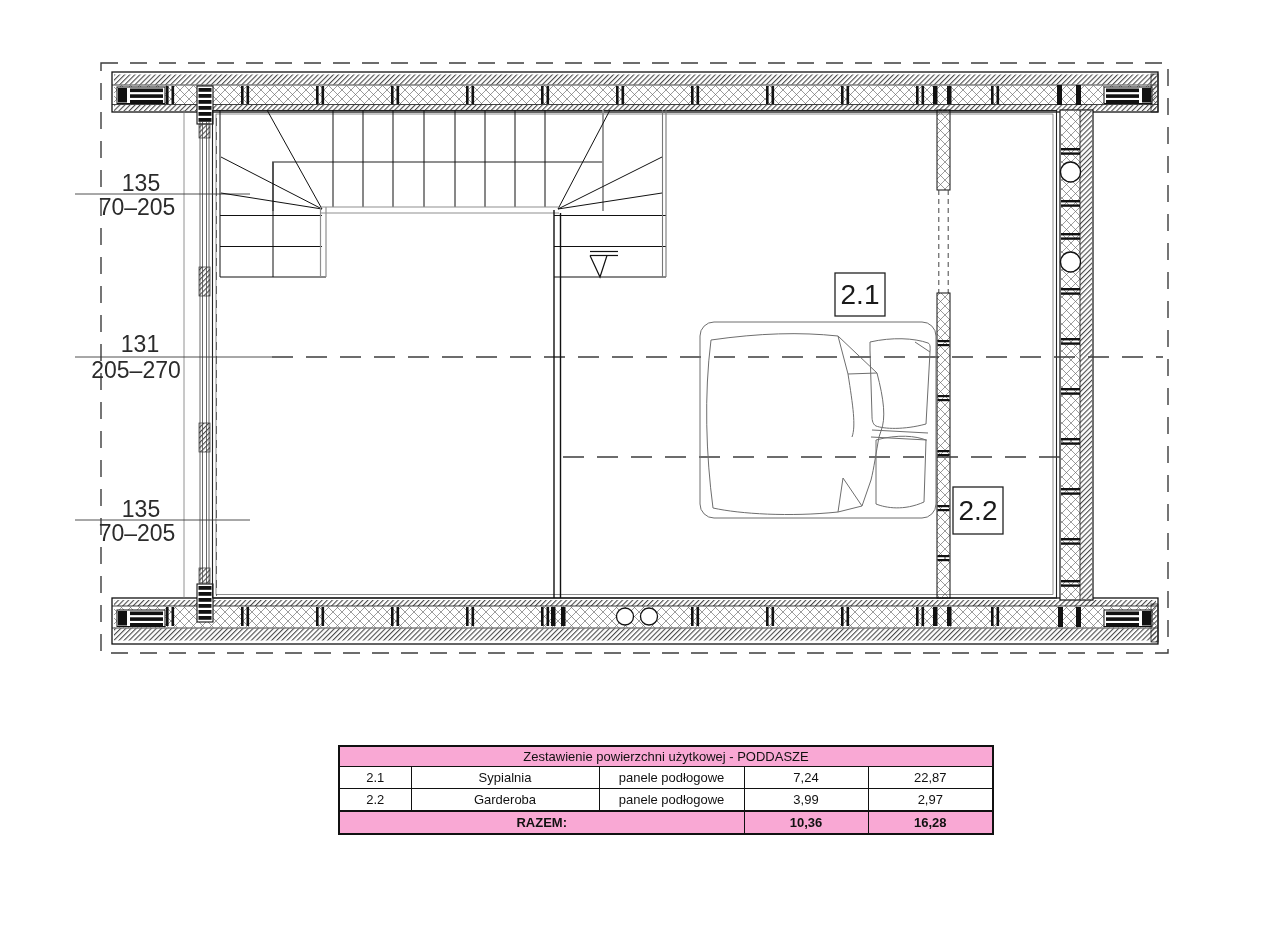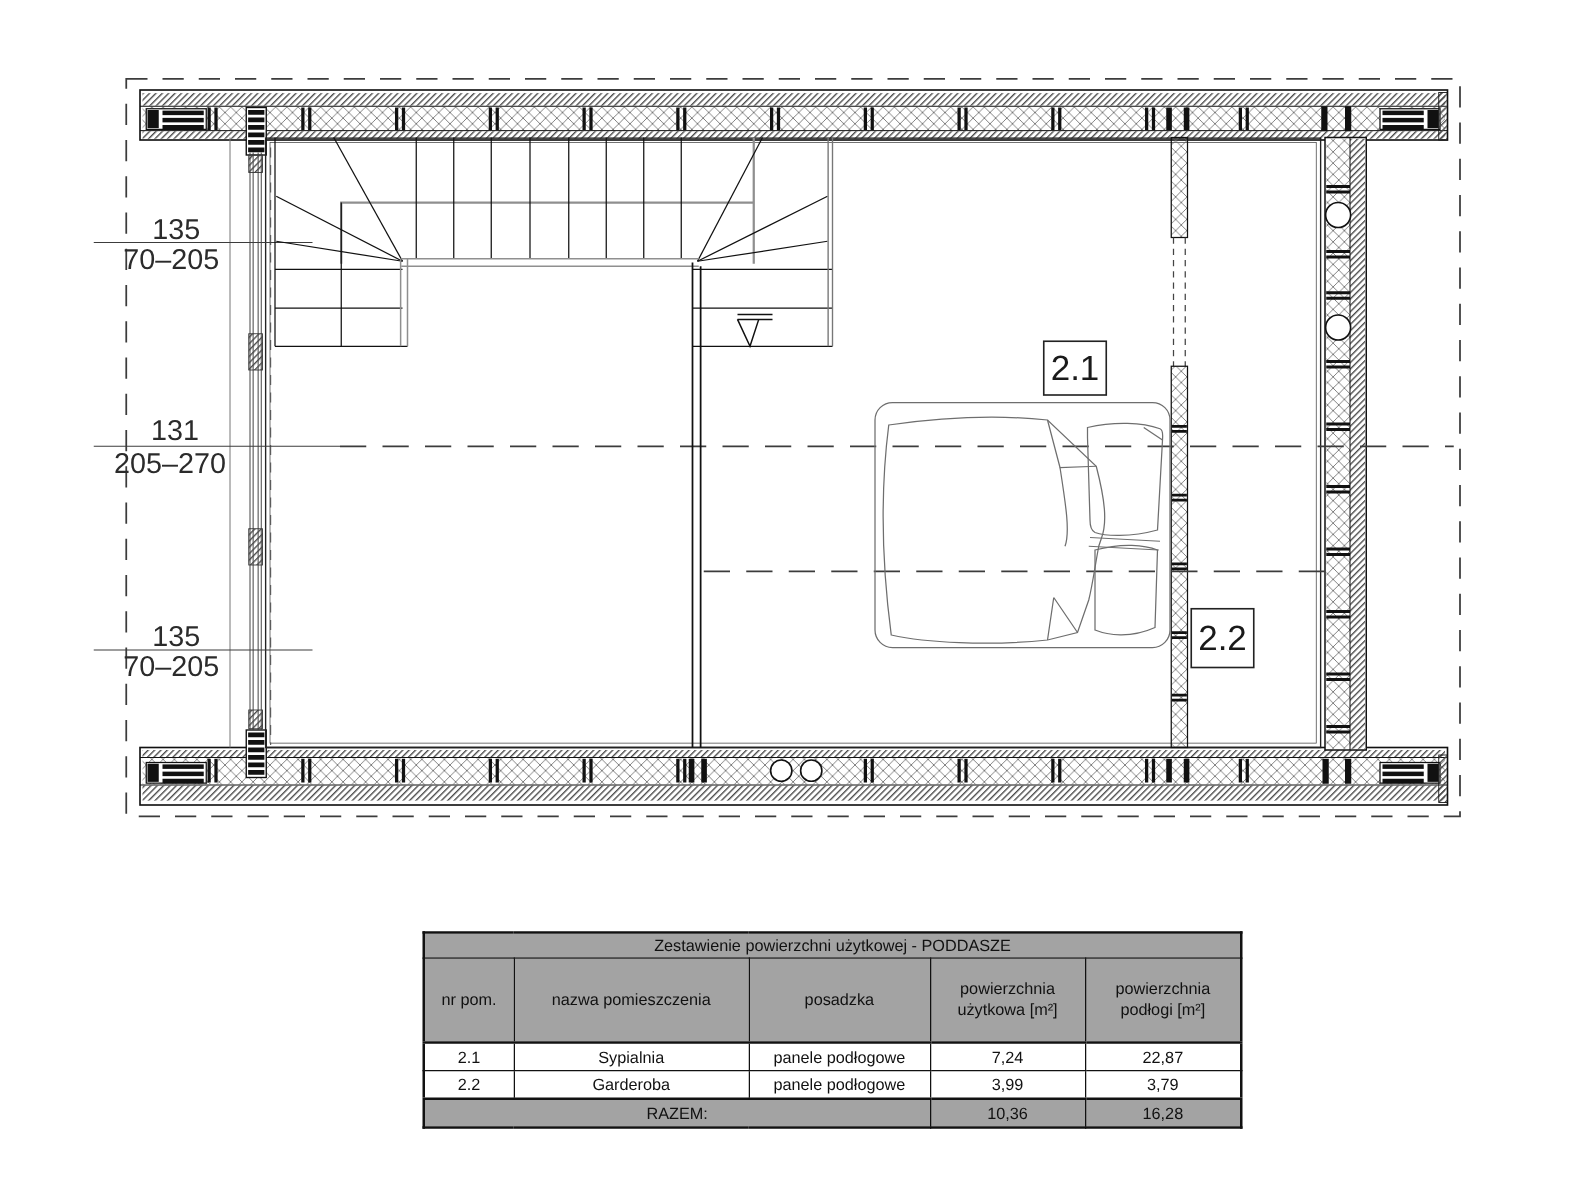--- a/index.html
+++ b/index.html
@@ -9,25 +9,25 @@
   .dim-text{font-family:"Liberation Sans",sans-serif;font-size:23px;fill:#2b2b2b;}
   .room-text{font-family:"Liberation Sans",sans-serif;font-size:28px;fill:#1a1a1a;}
 
   
   #area-table-wrap{position:absolute;left:338px;top:745px;width:654px;}
   table.area{border-collapse:collapse;width:654px;table-layout:fixed;
              font-family:"Liberation Sans",sans-serif;font-size:13px;color:#111;}
   table.area td{border:1px solid #111;text-align:center;vertical-align:middle;
                 padding:0 2px;overflow:hidden;}
   table.area{border:2px solid #111;}
-  td.gray{background:#a3a3a3;}
+  td.gray{background:#f9a8d4;}
   tr.title-row td{height:19px;border-bottom:1.5px solid #111;}
   tr.header-row td{height:66px;border-bottom:2px solid #111;line-height:1.3;}
   tr.data-row td{height:21px;background:#fff;}
-  tr.total-row td{height:21px;border-top:2px solid #111;font-weight:normal;}
+  tr.total-row td{height:21px;border-top:2px solid #111;font-weight:bold;}
   td.razem-cell{text-align:right;padding-right:8px;}
 </style>
 </head>
 <body>
 
 <div id="stage">
 
 <svg id="plan-svg" width="1262" height="720" viewBox="0 0 1262 720">
   <defs>
     <pattern id="lat" width="9" height="9" patternUnits="userSpaceOnUse">
@@ -354,40 +354,33 @@
       <col style="width:72px">
           <col style="width:188px">
           <col style="width:145px">
       <col style="width:124px">
           <col style="width:125px">
     </colgroup>
     <tbody>
           <tr class="title-row">
       <td colspan="5" class="gray">Zestawienie powierzchni użytkowej - PODDASZE</td>
     </tr>
-    <tr class="header-row">
-      <td class="gray">nr pom.</td>
-      <td class="gray">nazwa pomieszczenia</td>
-      <td class="gray">posadzka</td>
-      <td class="gray">powierzchnia użytkowa [m²]</td>
-      <td class="gray">powierzchnia podłogi [m²]</td>
-    </tr>
     <tr class="data-row">
       <td>2.1</td>
       <td>Sypialnia</td>
       <td>panele podłogowe</td>
       <td>7,24</td>
       <td>22,87</td>
     </tr>
     <tr class="data-row">
       <td>2.2</td>
       <td>Garderoba</td>
       <td>panele podłogowe</td>
       <td>3,99</td>
-      <td>3,79</td>
+      <td>2,97</td>
     </tr>
     <tr class="total-row">
       <td colspan="3" class="gray razem-cell">RAZEM:</td>
       <td class="gray">10,36</td>
       <td class="gray">16,28</td>
     </tr>
   </tbody>
       </table>
 </div>
 

